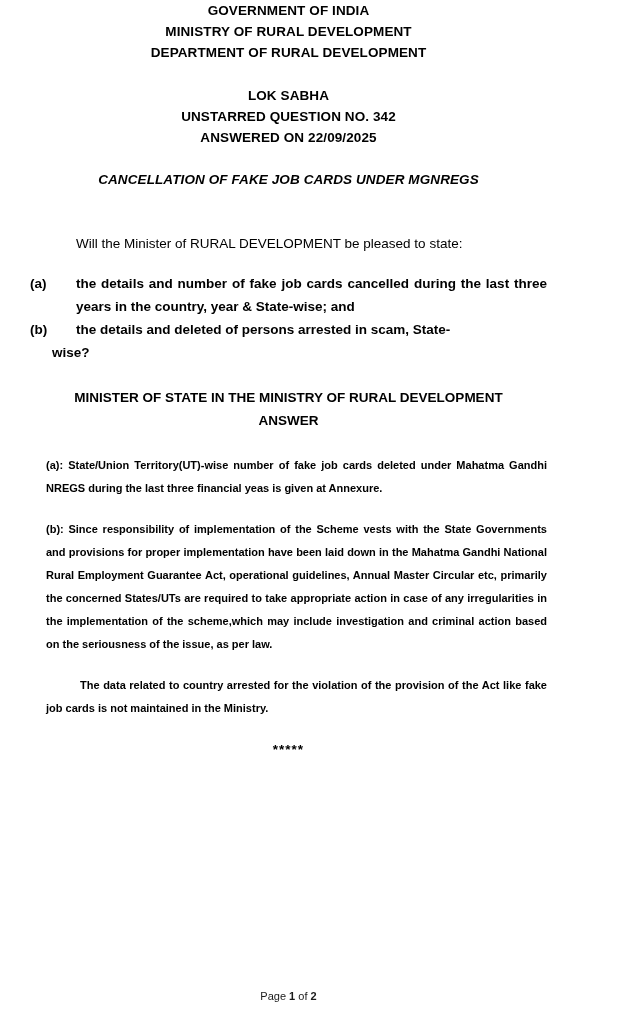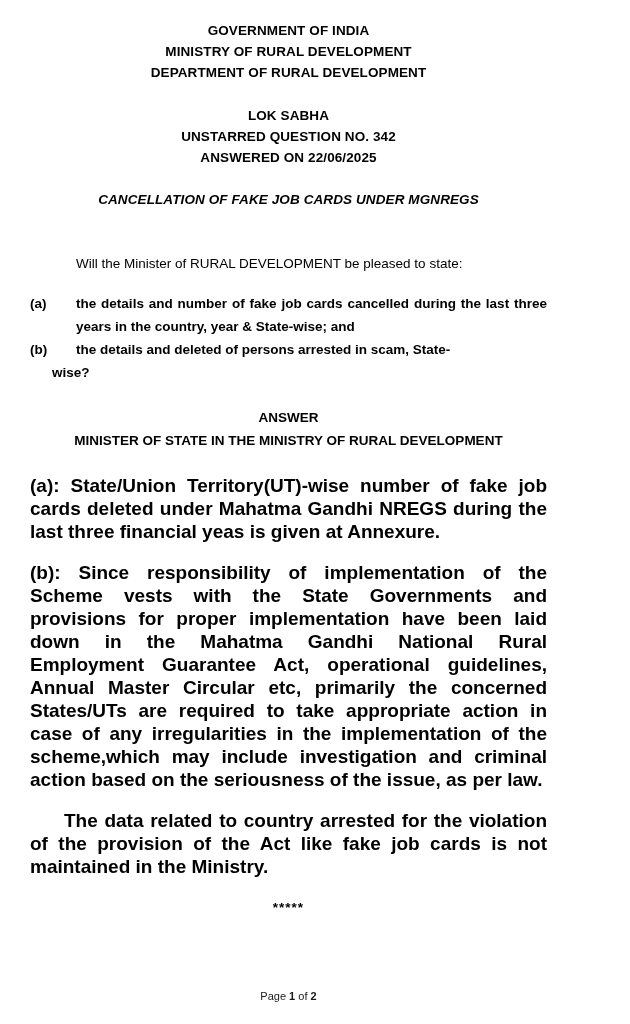--- a/index.html
+++ b/index.html
@@ -12,21 +12,21 @@
     height: 1024px;
     font-family: "Liberation Sans", sans-serif;
     color: #000000;
     -webkit-font-smoothing: antialiased;
   }
   .page {
     position: relative;
     width: 577px;
     height: 1024px;
     box-sizing: border-box;
-    padding: 20px 30px 0 30px;
+    padding: 0 30px 0 30px;
   }
 
   .hdr-line {
     font-weight: bold;
     font-size: 13.5px;
     text-align: center;
     letter-spacing: 0.1px;
     line-height: 21px;
   }
   .gap-md { height: 18px; }
@@ -80,24 +80,25 @@
 
   .answer-hdr {
     font-weight: bold;
     font-size: 13.5px;
     text-align: center;
     line-height: 23px;
   }
 
   .para {
     font-weight: bold;
-    font-size: 19px;
+    font-size: 11px;
     line-height: 23px;
     text-align: justify;
     text-justify: inter-word;
+    margin-left: 16px;
   }
   .para.indent { text-indent: 34px; }
 
   .stars {
     text-align: center;
     font-weight: bold;
     font-size: 13.5px;
     letter-spacing: 1px;
   }
 
@@ -119,21 +120,21 @@
 <div class="page">
 
   <div class="hdr-line">GOVERNMENT OF INDIA</div>
   <div class="hdr-line">MINISTRY OF RURAL DEVELOPMENT</div>
   <div class="hdr-line">DEPARTMENT OF RURAL DEVELOPMENT</div>
 
   <div class="gap-lg"></div>
 
   <div class="hdr-line">LOK SABHA</div>
   <div class="hdr-line">UNSTARRED QUESTION NO. 342</div>
-  <div class="hdr-line">ANSWERED ON 22/06/2025</div>
+  <div class="hdr-line">ANSWERED ON 22/09/2025</div>
 
   <div class="gap-lg"></div>
 
   <div class="subject">CANCELLATION OF FAKE JOB CARDS UNDER MGNREGS</div>
 
   <div class="gap-lg"></div>
 
 
   <div class="gap-lg"></div>
 
@@ -147,22 +148,22 @@
   </div>
 
   <div class="qrow">
     <div class="qlabel">(b)</div>
     <div class="qtext">the details and deleted of persons arrested in scam, State-</div>
   </div>
   <div class="qtext-cont">wise?</div>
 
   <div class="gap-lg"></div>
 
+  <div class="answer-hdr">MINISTER OF STATE IN THE MINISTRY OF RURAL DEVELOPMENT</div>
   <div class="answer-hdr">ANSWER</div>
-  <div class="answer-hdr">MINISTER OF STATE IN THE MINISTRY OF RURAL DEVELOPMENT</div>
 
   <div class="gap-lg"></div>
 
   <div class="para">(a):  State/Union Territory(UT)-wise number of fake job cards deleted under Mahatma Gandhi NREGS during the last three financial yeas is given at Annexure.</div>
 
   <div class="gap-md"></div>
 
   <div class="para">(b): Since responsibility of implementation of the Scheme vests with the State Governments and provisions for proper implementation have been laid down in the Mahatma Gandhi National Rural Employment Guarantee Act, operational guidelines, Annual Master Circular etc, primarily the concerned States/UTs  are required to take appropriate action in case of any irregularities in the implementation of the scheme,which may include investigation and criminal action based on the seriousness of the issue, as per law.</div>
 
   <div class="gap-md"></div>

